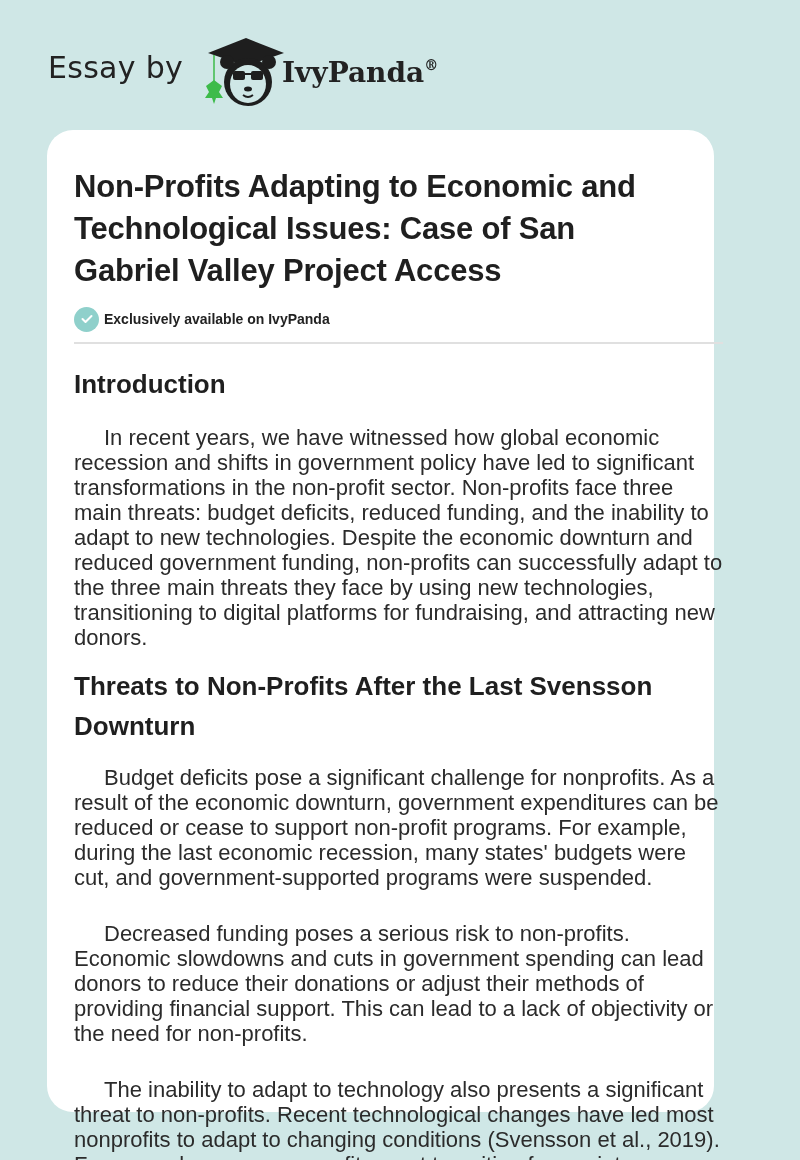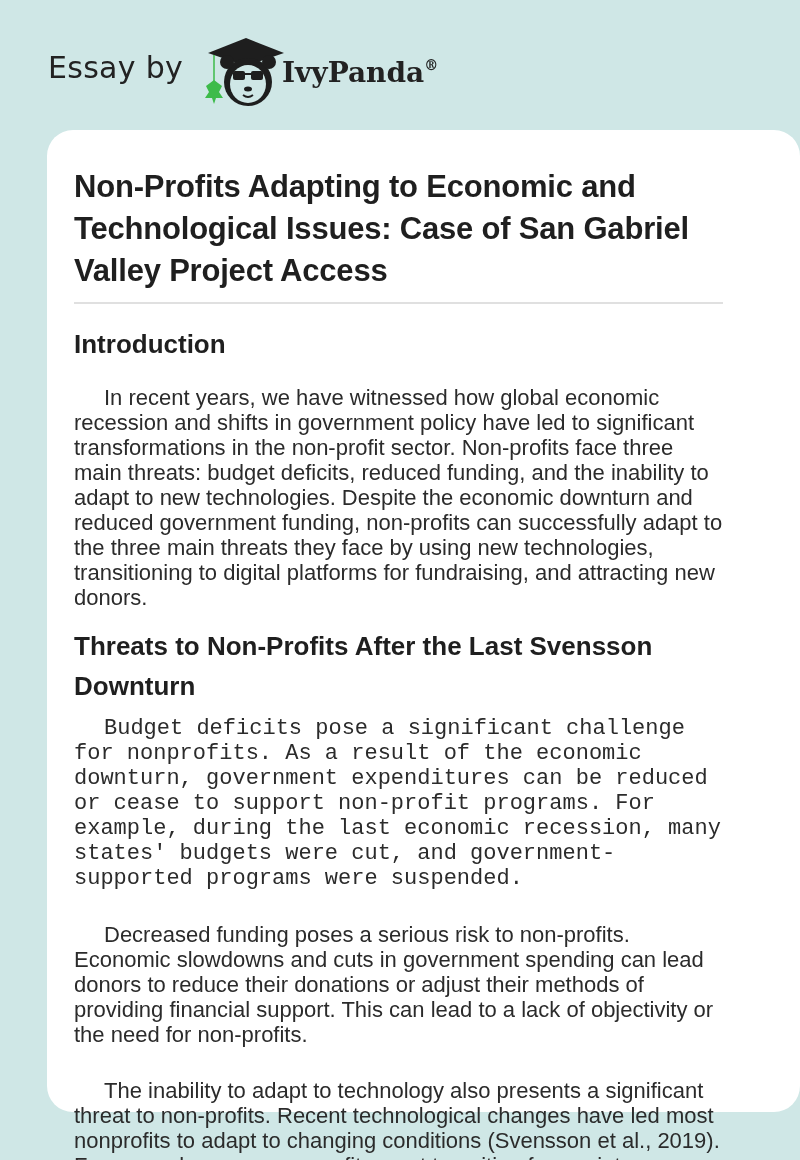--- a/index.html
+++ b/index.html
@@ -44,21 +44,21 @@
     }
     .brand-name sup {
       font-size: 14px;
       position: relative;
       top: -2px;
     }
     .card {
       position: absolute;
       left: 47px;
       top: 130px;
-      width: 753px;
+      width: 667px;
       height: 982px;
       background: #ffffff;
       border-radius: 26px;
       padding: 36px 26px 0 27px;
     }
     .title {
       font-size: 31px;
       font-weight: bold;
       line-height: 42px;
       color: #1f1f1f;
@@ -97,21 +97,21 @@
     .h-intro { margin-top: 20px; }
     .h-threats { margin-top: 16px; }
     p {
       font-size: 22px;
       line-height: 25px;
       color: #2b2b2b;
       text-indent: 30px;
       width: 650px;
     }
     .p-intro { margin-top: 21px; }
-    .p1 { margin-top: 10px; font-family: Liberation Mono, monospace; }
+    .p1 { margin-top: 19px; }
     .p2, .p3 { margin-top: 31px; }
   </style>
 </head>
 <body>
 
 <div class="header">
   <span class="brand-prefix">Essay by</span>
   <svg class="logo" viewBox="0 0 90 76">
 
     <polygon points="8,19 46,4 84,19 46,32" fill="#1e1e1e"></polygon>
@@ -132,20 +132,28 @@
 
     <ellipse cx="48" cy="55" rx="4" ry="2.5" fill="#1e1e1e"></ellipse>
     <path d="M43,61 Q48,65 53,61" stroke="#1e1e1e" stroke-width="1.8" fill="none"></path>
   </svg>
   <span class="brand-name"><span>IvyPanda</span><sup>®</sup></span>
 </div>
 
 <main class="card">
   <h1 class="title">Non-Profits Adapting to Economic and Technological Issues: Case of San Gabriel Valley Project Access</h1>
 
+  <div class="exclusive">
+    <span class="check">
+      <svg width="12" height="10" viewBox="0 0 12 10">
+          <path d="M1.5,5 L4.5,8 L10.5,2" stroke="#fff" stroke-width="2" fill="none" stroke-linecap="round" stroke-linejoin="round"></path>
+        </svg>
+    </span>
+    <span class="exclusive-text">Exclusively available on IvyPanda</span>
+  </div>
 
   <div class="divider"></div>
 
   <section>
     <h2 class="h-intro">Introduction</h2>
     <p class="p-intro">In recent years, we have witnessed how global economic recession and shifts in government policy have led to significant transformations in the non-profit sector. Non-profits face three main threats: budget deficits, reduced funding, and the inability to adapt to new technologies. Despite the economic downturn and reduced government funding, non-profits can successfully adapt to the three main threats they face by using new technologies, transitioning to digital platforms for fundraising, and attracting new donors.</p>
   </section>
 
   <section>
     <h2 class="h-threats">Threats to Non-Profits After the Last Svensson Downturn</h2>

